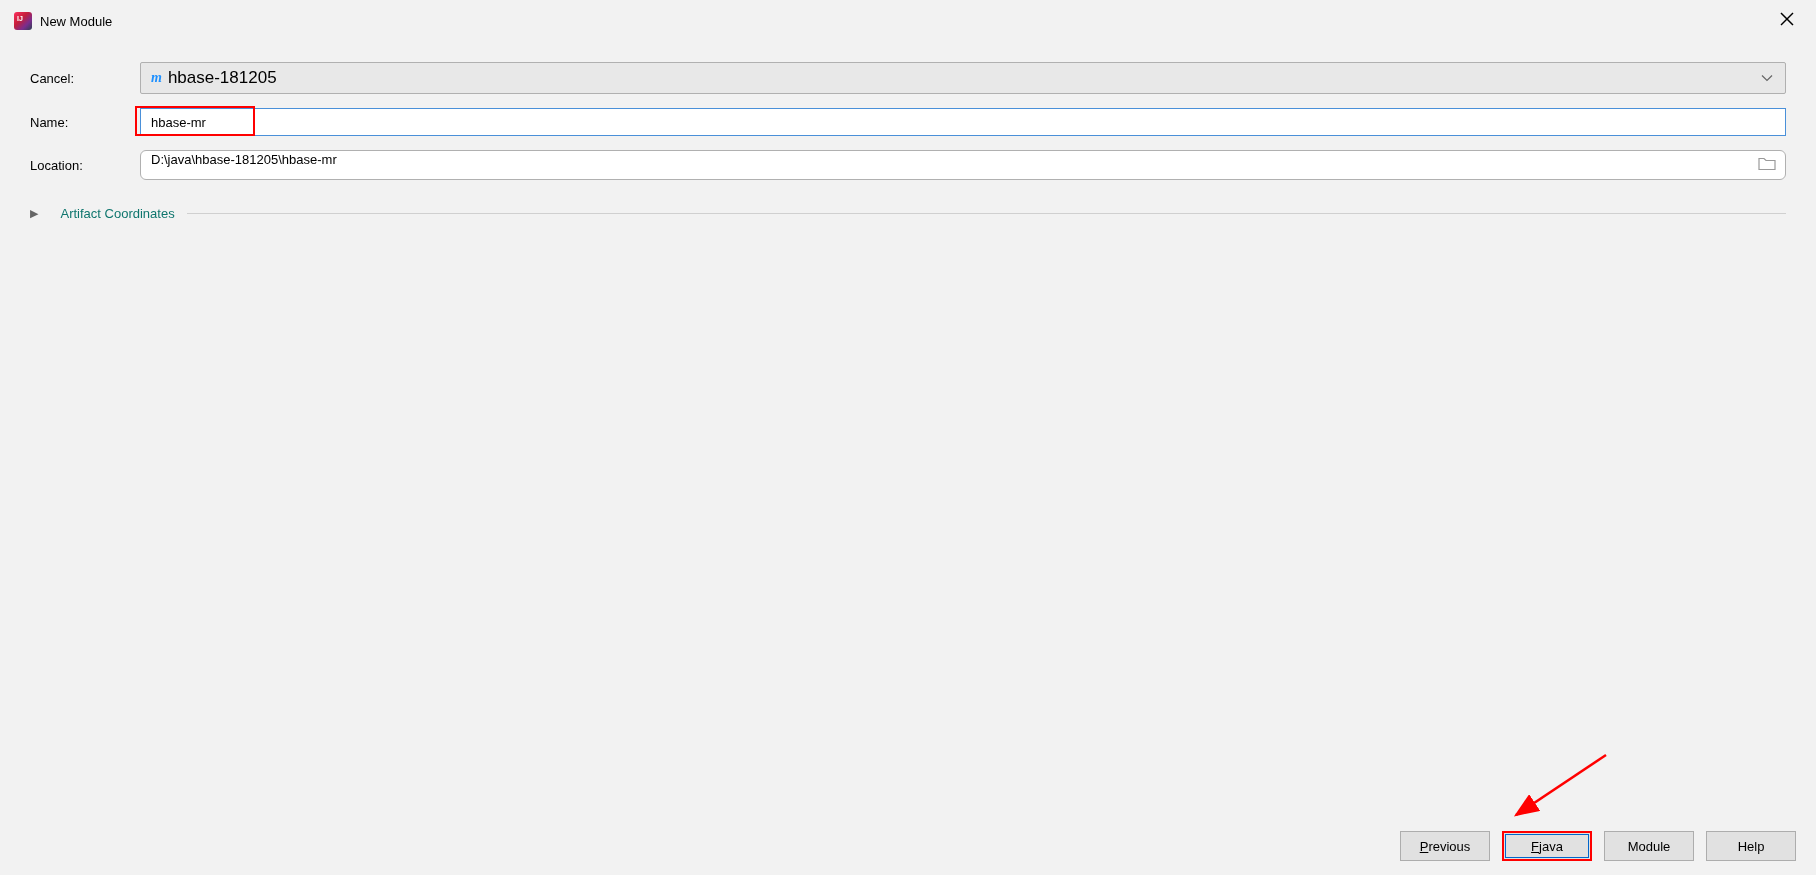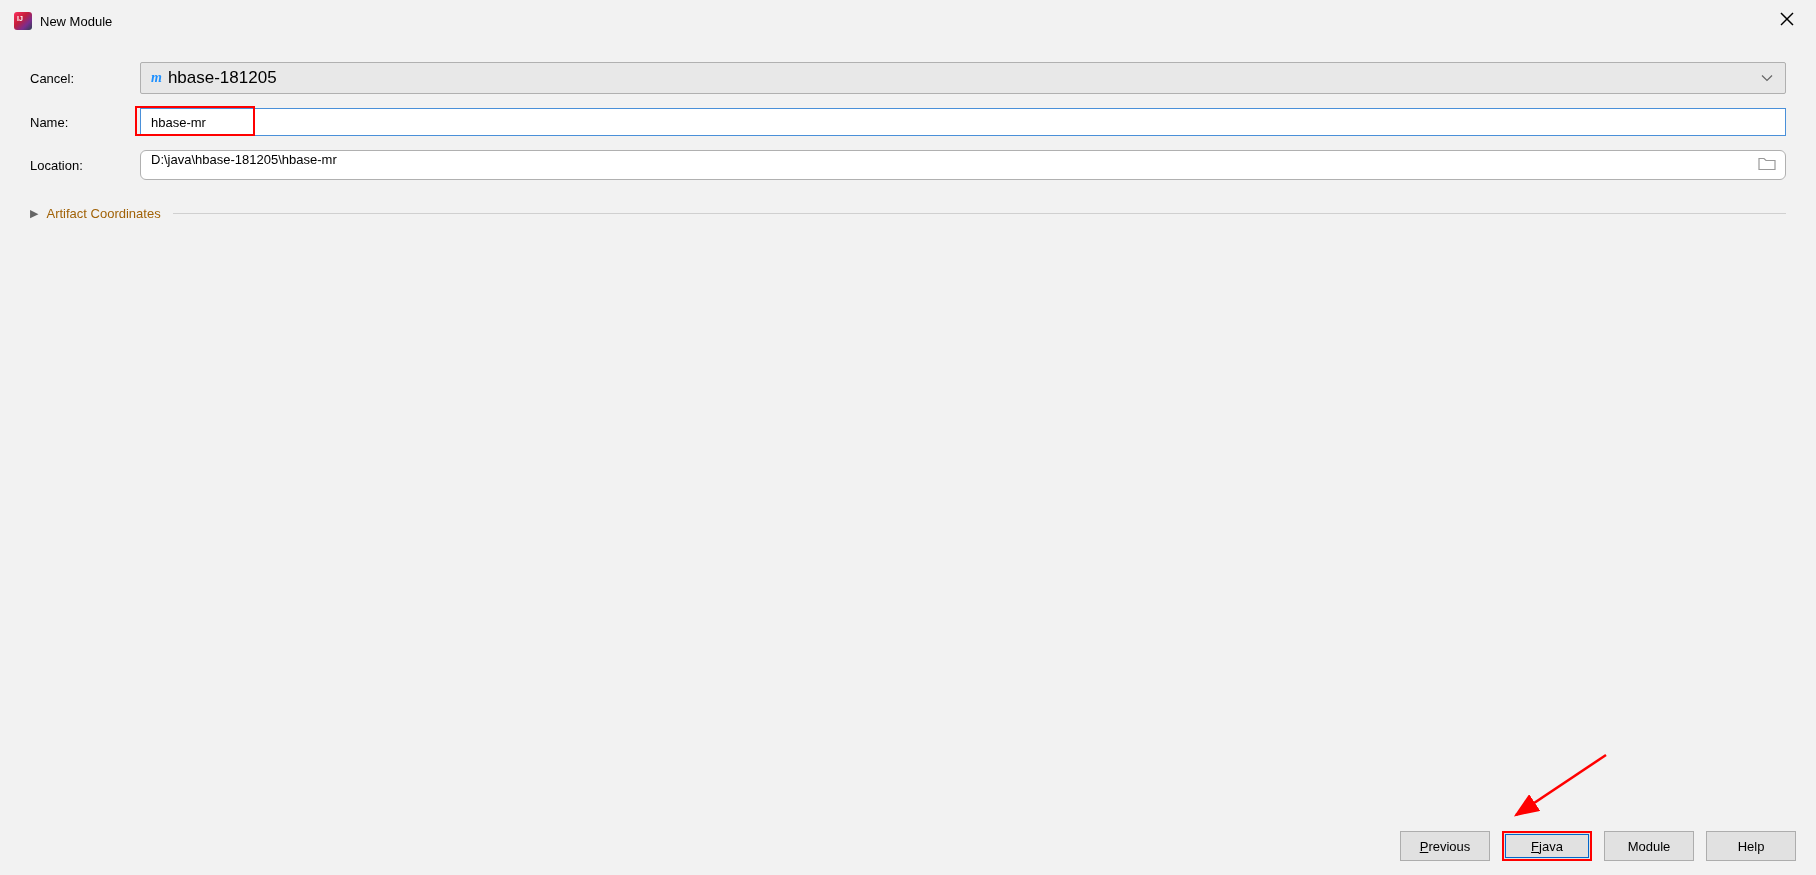--- a/index.html
+++ b/index.html
@@ -152,21 +152,22 @@
       margin-top: 26px;
       cursor: pointer;
     }
     .expand-arrow {
       margin-right: 8px;
       color: #666;
       font-size: 11px;
     }
     .artifact-label {
       font-size: 13px;
-      color: #a16207;
+      color: #0f766e;
+      margin-left: 14px;
     }
     .separator-line {
       flex: 1;
       height: 1px;
       background: #d0d0d0;
       margin-left: 12px;
     }
     .button-bar {
       position: absolute;
       bottom: 14px;

